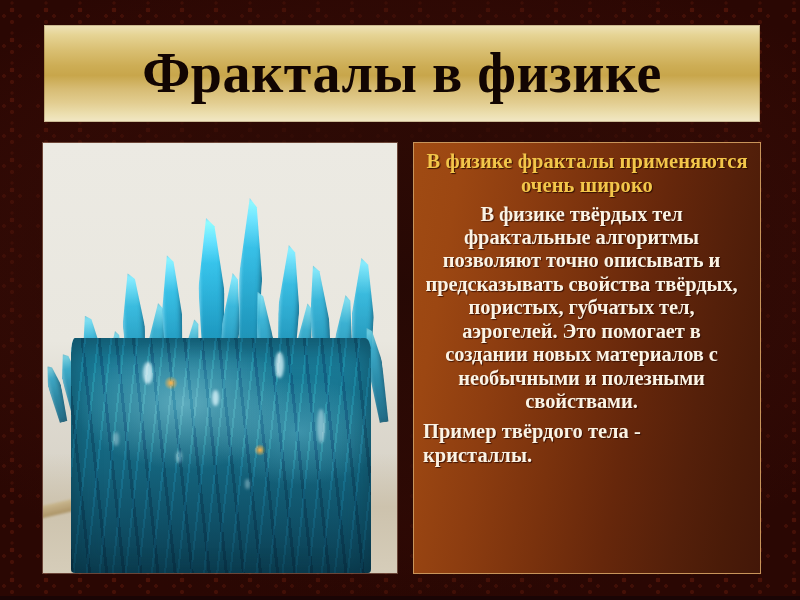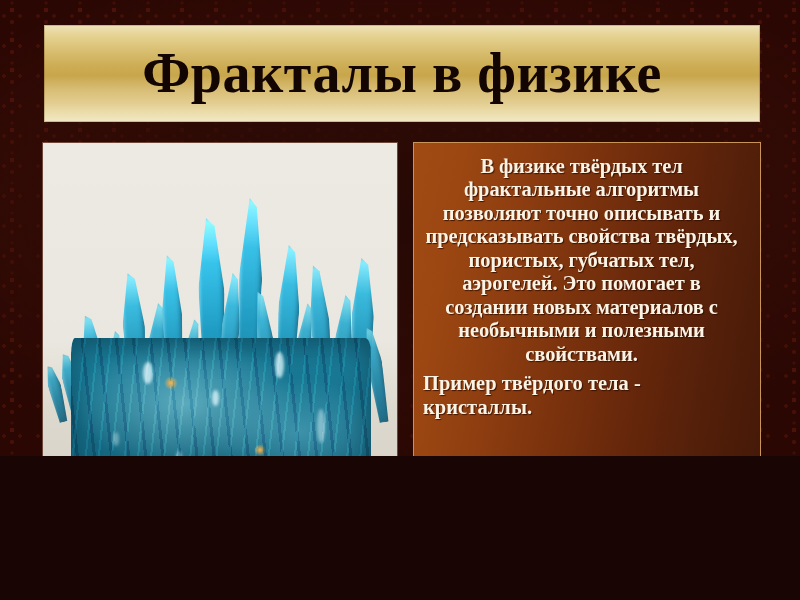--- a/index.html
+++ b/index.html
@@ -5,21 +5,21 @@
 <style>
   html, body {
     margin: 0;
     padding: 0;
     background: #1a0505;
   }
 
   .slide {
     position: relative;
     width: 800px;
-    height: 456px;
+    height: 596px;
     overflow: hidden;
     background: #3a0c06;
     font-family: "Liberation Serif", "DejaVu Serif", serif;
   }
 
   
   .slide-bg {
     position: absolute;
     inset: 0;
     background:
@@ -257,17 +257,18 @@
         <div class="mass-hi" style="left:35%;top:48%;width:6px;height:12px;opacity:.55;"></div>
         <div class="mass-hi" style="left:58%;top:60%;width:5px;height:10px;opacity:.5;"></div>
         <div class="mass-hi" style="left:14%;top:40%;width:6px;height:14px;opacity:.5;"></div>
         <div class="mass-amber" style="left:31%;top:16%;width:14px;height:14px;"></div>
         <div class="mass-amber" style="left:61%;top:45%;width:12px;height:12px;"></div>
       </div>
     </div>
   </div>
 
   <div class="text-panel">
+    <p class="panel-heading">В физике фракталы применяются очень широко</p>
     <p class="panel-body">В физике твёрдых тел фрактальные алгоритмы позволяют точно описывать и предсказывать свойства твёрдых, пористых, губчатых тел, аэрогелей. Это помогает в создании новых материалов с необычными и полезными свойствами.</p>
     <p class="panel-closing">Пример твёрдого тела - кристаллы.</p>
   </div>
 
 </div>
 
 </body></html>

